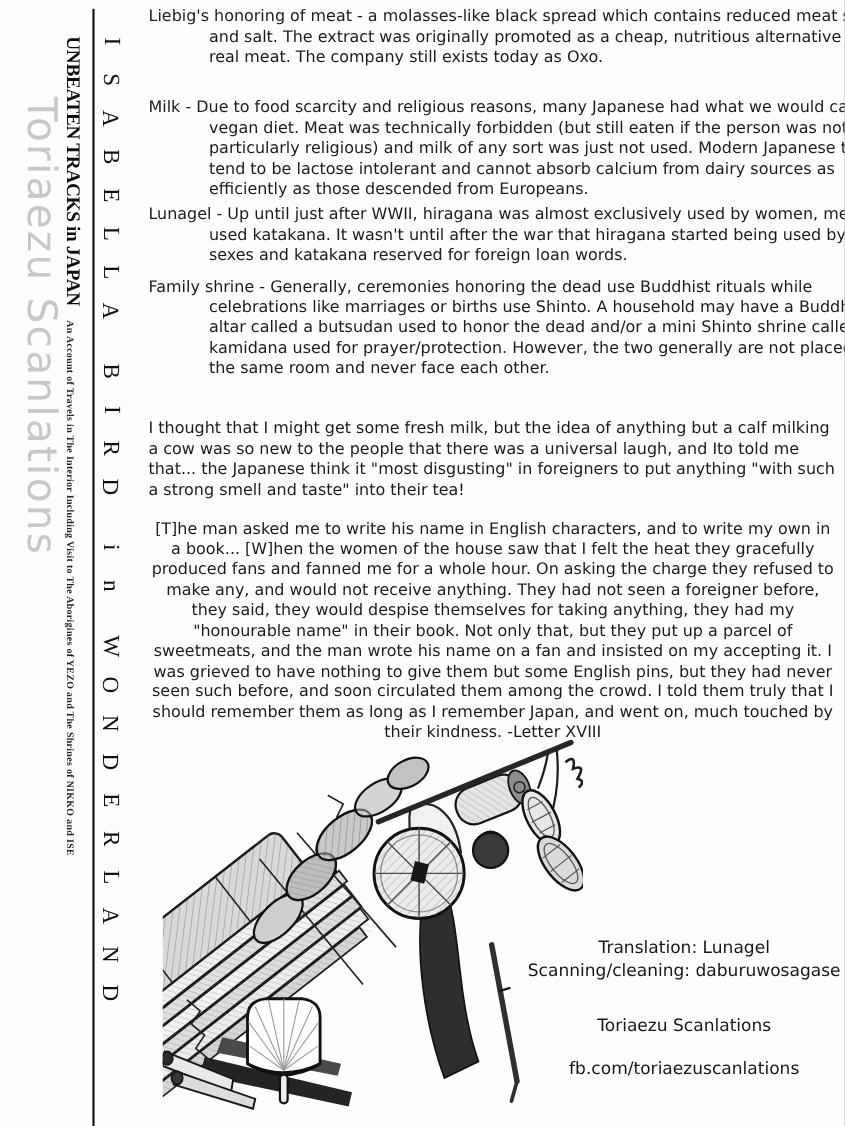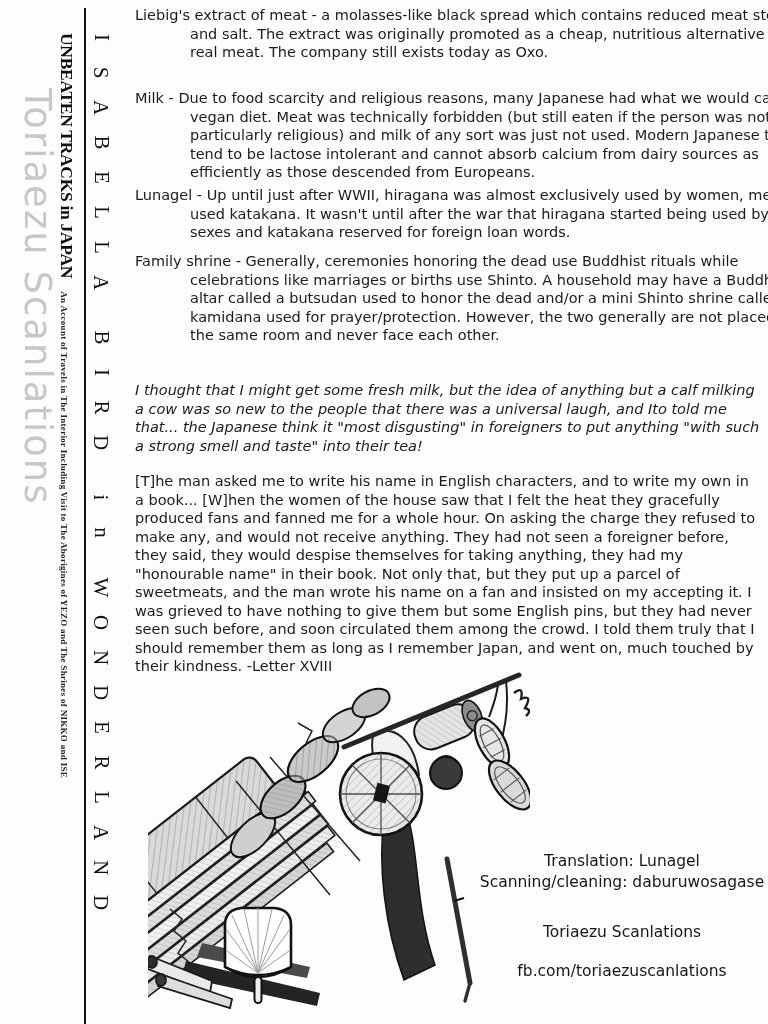--- a/index.html
+++ b/index.html
@@ -50,22 +50,22 @@
     position:absolute;left:135px;top:0;width:626px;
     font-size:14.5px;line-height:18.5px;color:#1b1b1b;
   }
   .note{position:absolute;left:0;width:626px;margin:0;
     padding-left:55px;text-indent:-55px;}
   .note-1{top:6px;}
   .note-2{top:89px;}
   .note-3{top:186px;}
   .note-4{top:252px;}
   .quote{position:absolute;left:0;width:626px;margin:0;}
-  .quote-1{top:381px;font-style:italic;}
-  .quote-2{top:472px;}
+  .quote-1{top:381px;}
+  .quote-2{top:472px;text-align:center;}
   
   .illustration{position:absolute;left:148px;top:663px;width:382px;height:350px;}
   
   .credits-block{position:absolute;left:452px;width:340px;text-align:center;
     font-size:15.5px;line-height:21px;color:#161616;}
   .credit-top{top:851px;}
   .credit-group{top:922px;}
   .credit-fb{top:961px;}
 </style>
 </head>
@@ -108,21 +108,21 @@
         <div class="spine-letter">E</div>
         <div class="spine-letter">R</div>
         <div class="spine-letter">L</div>
         <div class="spine-letter">A</div>
         <div class="spine-letter">N</div>
         <div class="spine-letter">D</div>
       </div>
   </div>
 
   <div class="main">
-    <p class="note note-1"><span>Liebig's extract of meat</span> <span>- a molasses-like black spread which contains reduced meat stock and salt. The extract was originally promoted as a cheap, nutritious alternative to real meat. The company still exists today as Oxo.</span></p>
+    <p class="note note-1"><span>Liebig's honoring of meat</span> <span>- a molasses-like black spread which contains reduced meat stock and salt. The extract was originally promoted as a cheap, nutritious alternative to real meat. The company still exists today as Oxo.</span></p>
     <p class="note note-2"><span>Milk</span> <span>- Due to food scarcity and religious reasons, many Japanese had what we would call a vegan diet. Meat was technically forbidden (but still eaten if the person was not particularly religious) and milk of any sort was just not used. Modern Japanese thus tend to be lactose intolerant and cannot absorb calcium from dairy sources as efficiently as those descended from Europeans.</span></p>
     <p class="note note-3"><span>Lunagel</span> <span>- Up until just after WWII, hiragana was almost exclusively used by women, men used katakana. It wasn't until after the war that hiragana started being used by both sexes and katakana reserved for foreign loan words.</span></p>
     <p class="note note-4"><span>Family shrine</span> <span>- Generally, ceremonies honoring the dead use Buddhist rituals while celebrations like marriages or births use Shinto. A household may have a Buddhist altar called a butsudan used to honor the dead and/or a mini Shinto shrine called a kamidana used for prayer/protection. However, the two generally are not placed in the same room and never face each other.</span></p>
 
     <p class="quote quote-1">I thought that I might get some fresh milk, but the idea of anything but a calf milking a cow was so new to the people that there was a universal laugh, and Ito told me that... the Japanese think it "most disgusting" in foreigners to put anything "with such a strong smell and taste" into their tea!</p>
     <p class="quote quote-2">[T]he man asked me to write his name in English characters, and to write my own in a book... [W]hen the women of the house saw that I felt the heat they gracefully produced fans and fanned me for a whole hour. On asking the charge they refused to make any, and would not receive anything. They had not seen a foreigner before, they said, they would despise themselves for taking anything, they had my "honourable name" in their book. Not only that, but they put up a parcel of sweetmeats, and the man wrote his name on a fan and insisted on my accepting it. I was grieved to have nothing to give them but some English pins, but they had never seen such before, and soon circulated them among the crowd. I told them truly that I should remember them as long as I remember Japan, and went on, much touched by their kindness. -Letter XVIII</p>
   </div>
 
   <svg class="illustration" viewBox="0 0 382 350" xmlns="http://www.w3.org/2000/svg">
     <defs>

